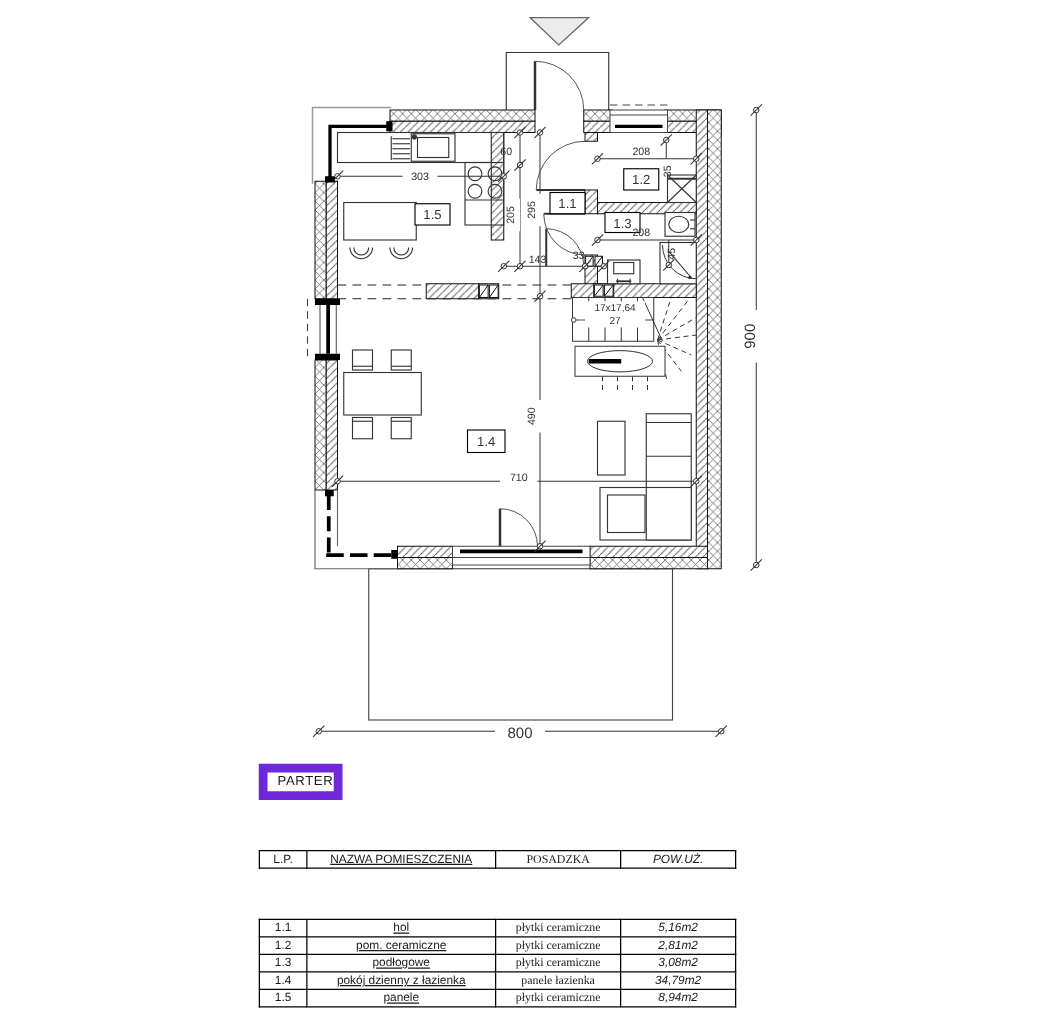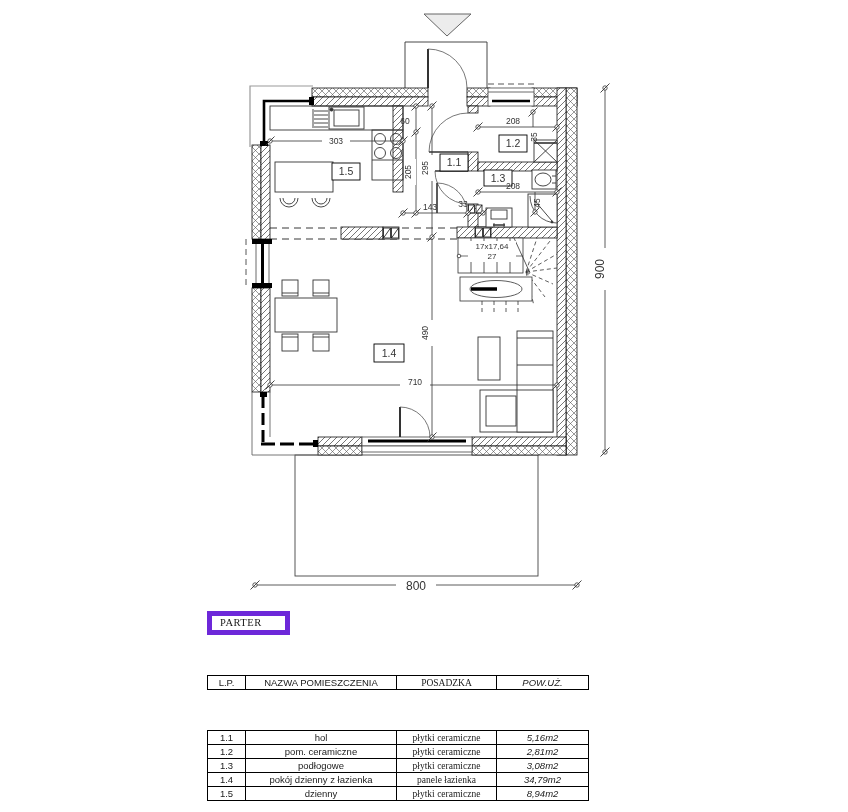--- a/index.html
+++ b/index.html
@@ -1,28 +1,28 @@
 <!DOCTYPE html>
 <html><head>
 <meta charset="utf-8">
 <style>
   html,body{margin:0;padding:0;background:#fff;}
   .page{position:relative;width:848px;height:812px;background:#fff;overflow:hidden;
         font-family:"Liberation Sans",sans-serif;color:#1a1a1a;}
   svg text{font-family:"Liberation Sans",sans-serif;fill:#333;}
   .legend{position:absolute;left:207px;top:611px;}
-  .parter-box{display:inline-block;border:5px solid #6d28d9;padding:1px 23px 2px 8px;
-              font-size:10.5px;letter-spacing:.5px;font-family:Liberation Serif, serif;}
+  .parter-box{display:inline-block;border:7px solid #6d28d9;padding:1px 0 2px 8px;
+              font-size:10.5px;letter-spacing:.5px;}
   table.lg{border-collapse:collapse;table-layout:fixed;margin-top:40px;}
   table.lg td{border:1px solid #000;font-size:9.5px;text-align:center;
               height:13px;padding:0 2px;overflow:hidden;white-space:nowrap;}
   .hdr{margin-top:2px;}
   .bdy{margin-top:3px;}
   .sum{margin-top:11px;margin-left:179px;}
-  .c0{width:33px;} .c1{width:146px;} .c2{width:95px;font-family:Liberation Serif, serif;} .c3{width:87px;font-style:italic;}
+  .c0{width:33px;} .c1{width:146px;text-decoration:underline;} .c2{width:95px;font-family:Liberation Serif, serif;} .c3{width:87px;font-style:italic;}
 </style>
 </head>
 <body>
 
 <div class="page">
 
 <svg width="848" height="600" viewBox="0 0 848 600">
   <defs>
     <pattern id="xh" width="7" height="7" patternUnits="userSpaceOnUse">
       <rect width="7" height="7" fill="#fff"></rect>
@@ -393,21 +393,21 @@
       <td class="c3">3,08m2</td>
     </tr>
     <tr>
       <td class="c0">1.4</td>
       <td class="c1">pokój dzienny z łazienka</td>
       <td class="c2">panele łazienka</td>
       <td class="c3">34,79m2</td>
     </tr>
     <tr>
       <td class="c0">1.5</td>
-      <td class="c1">dzienny</td>
+      <td class="c1">panele</td>
       <td class="c2">płytki ceramiczne</td>
       <td class="c3">8,94m2</td>
     </tr>
   </tbody>
       </table>
 
 </div>
 
 </div>
 

